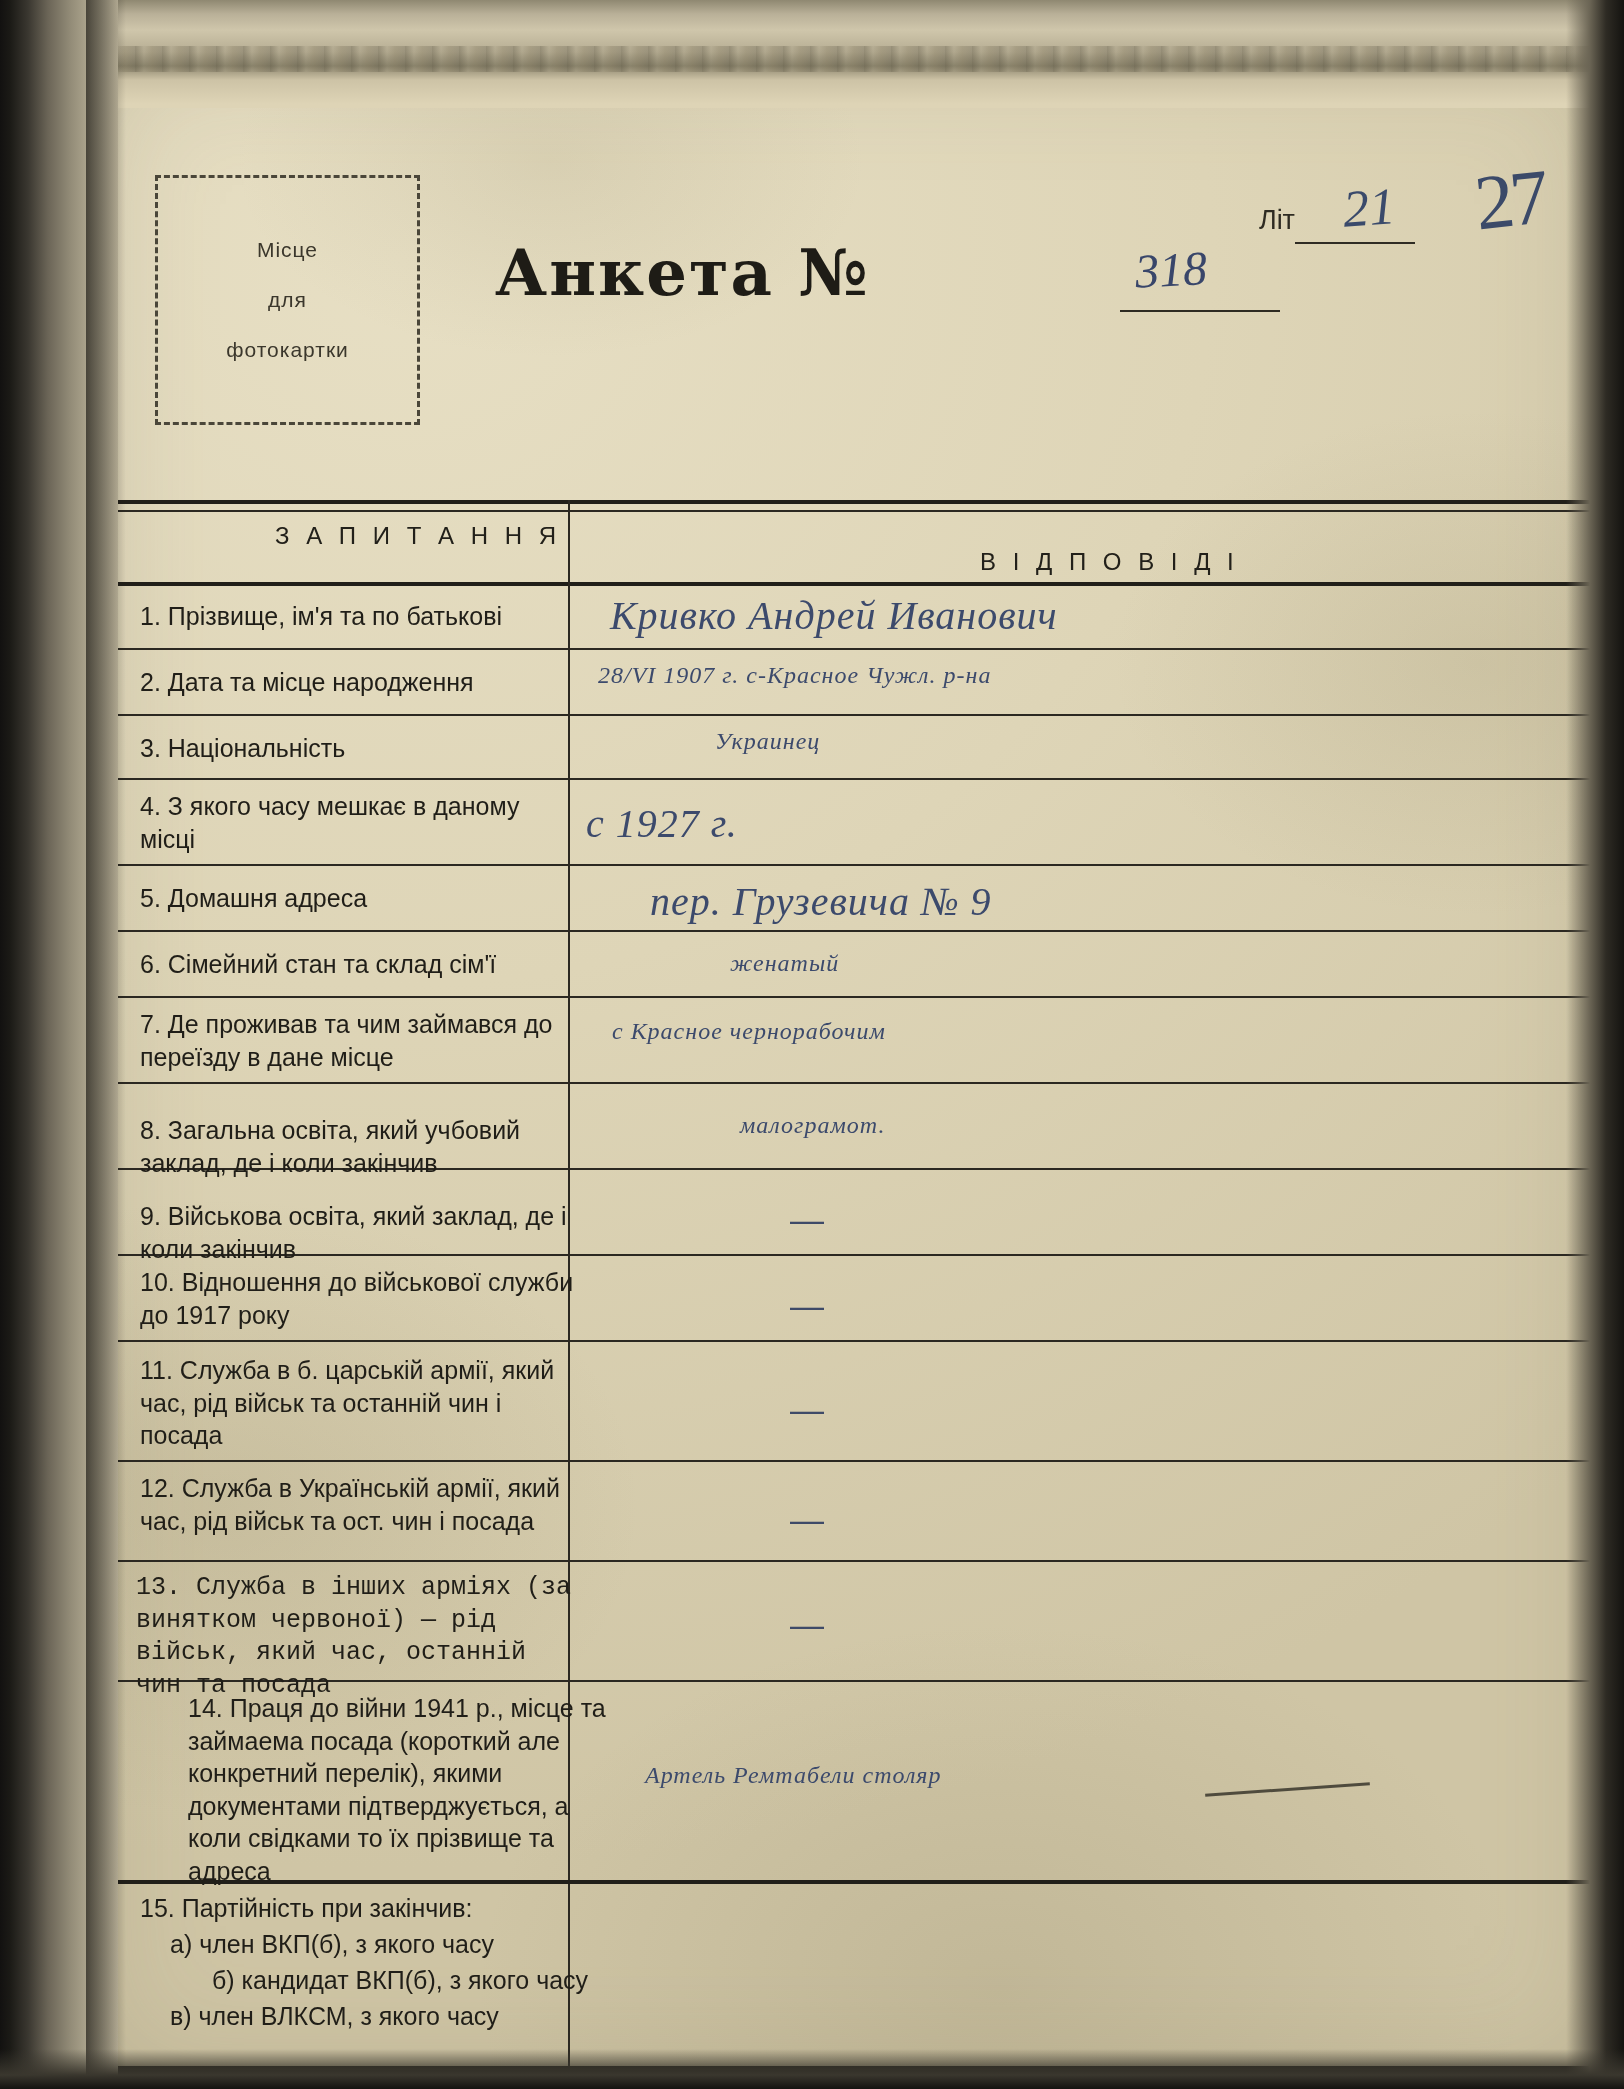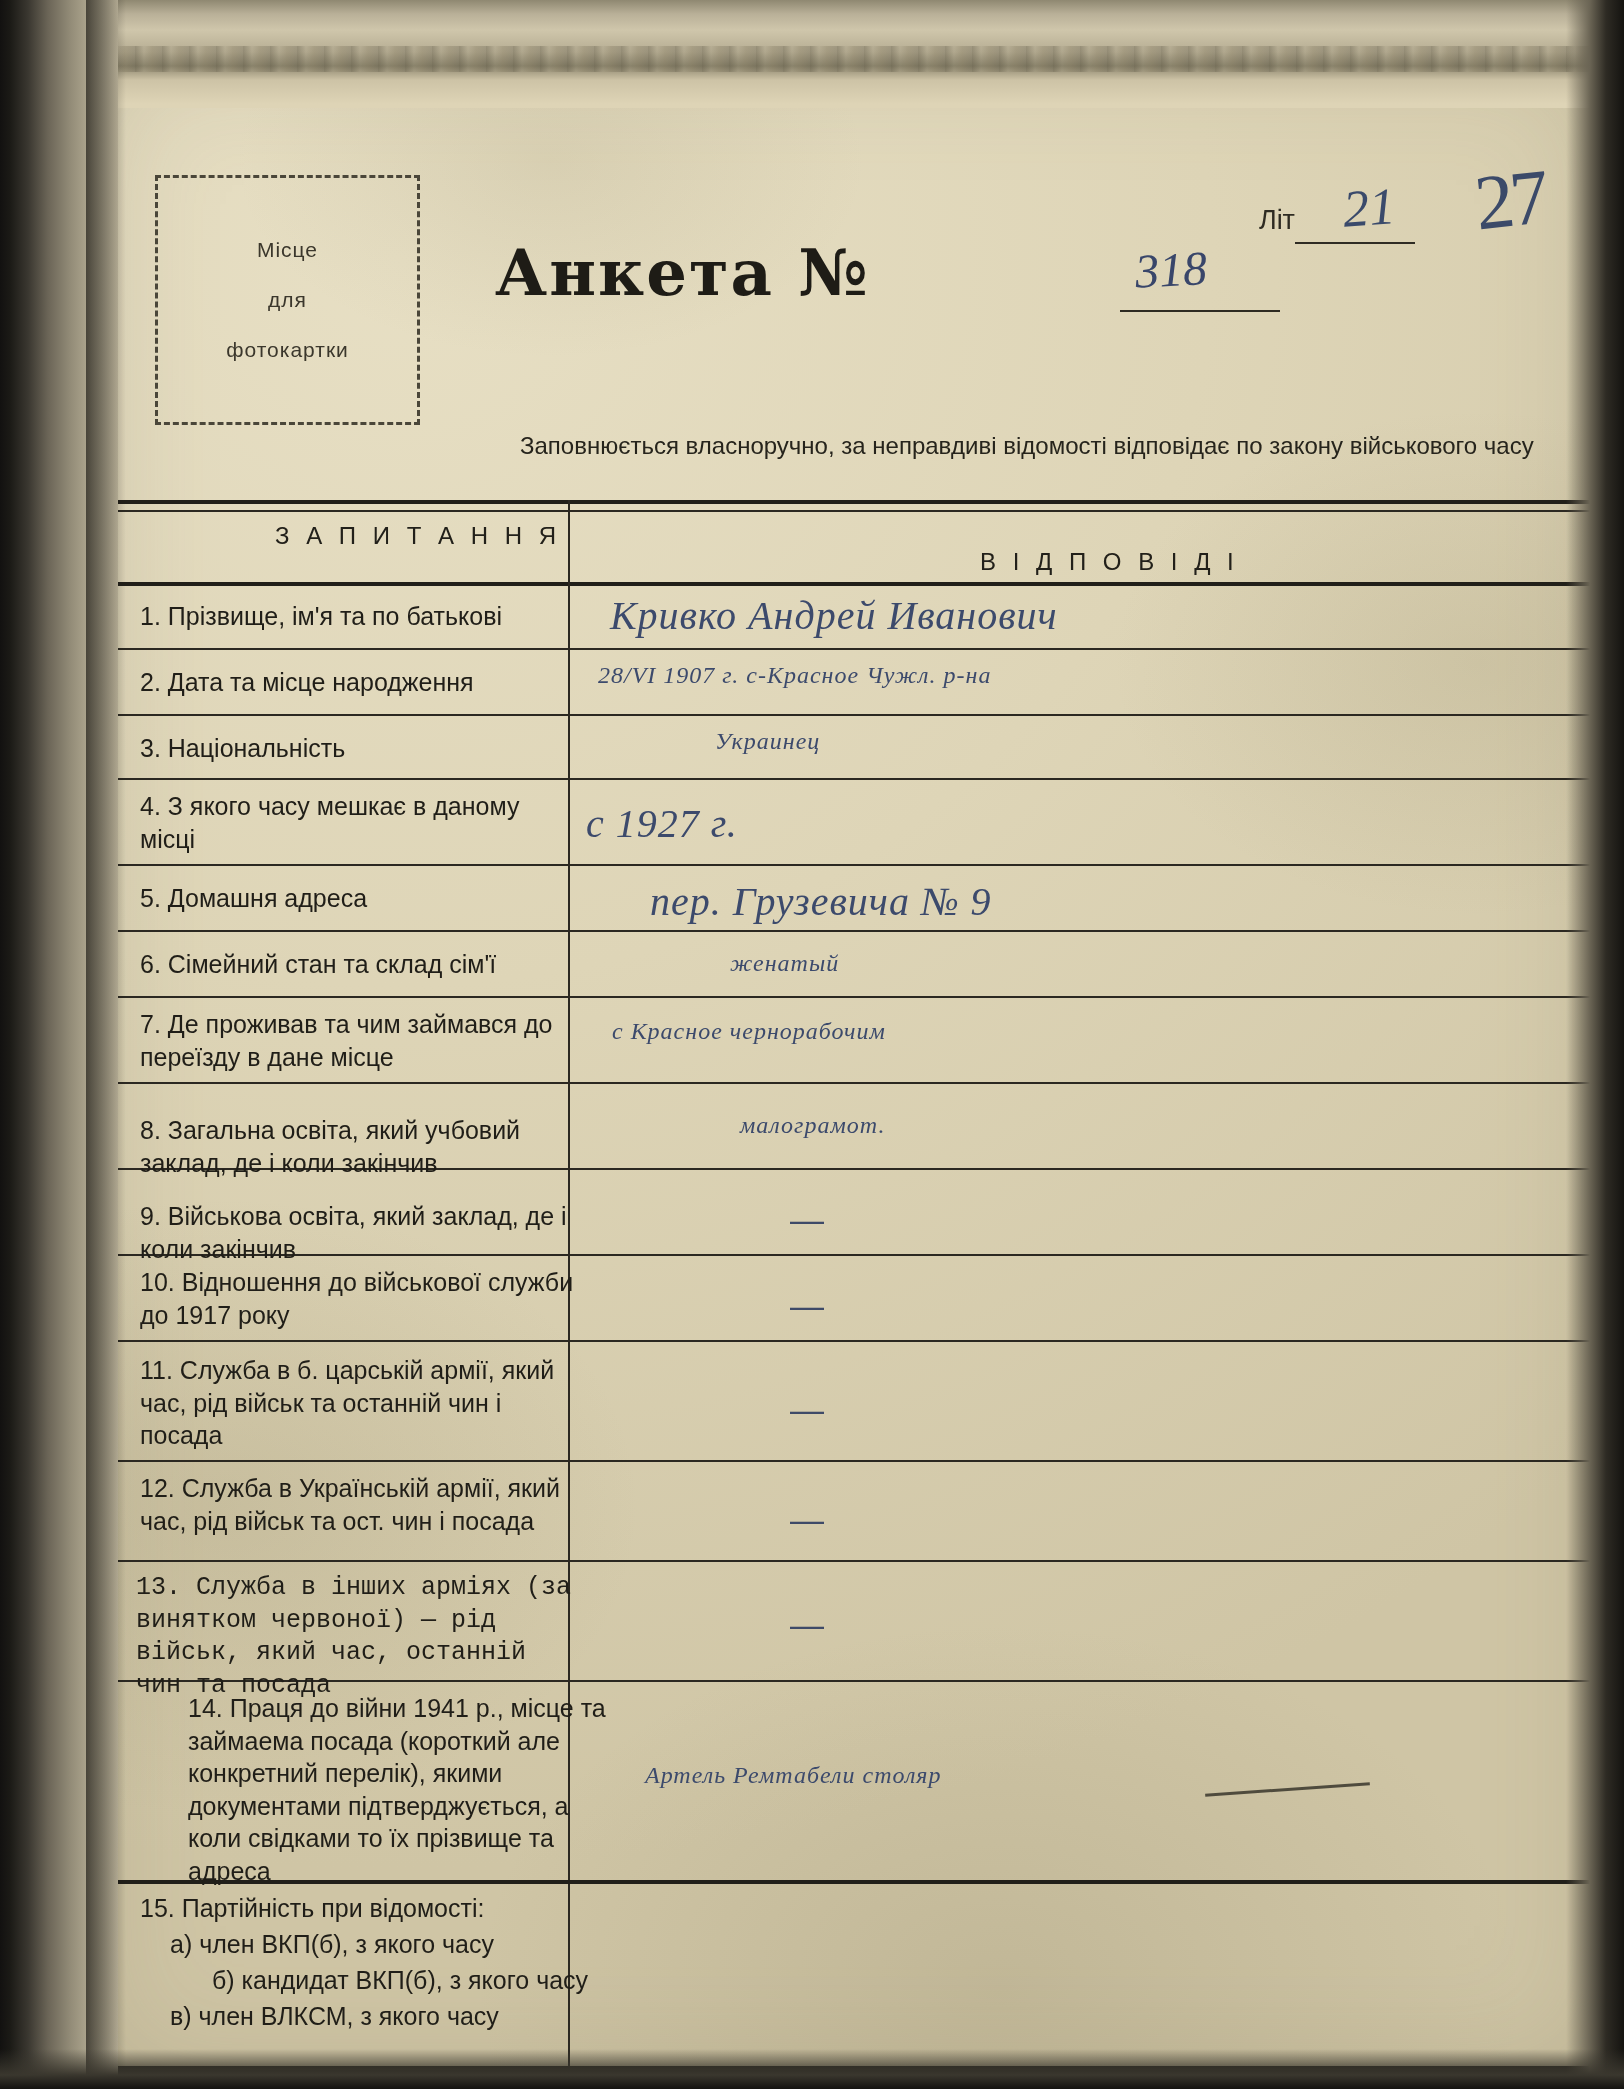--- a/index.html
+++ b/index.html
@@ -302,21 +302,20 @@
       <div class="lit-value">21</div>
       <div class="lit-underline"></div>
       <div class="folio">27</div>
 
       <div class="title">
         <span>Анкета №</span>
       </div>
       <div class="form-number">318</div>
       <div class="form-number-rule"></div>
 
-      <div class="subtitle">Заповнюється власноручно, за неправдиві відомості відповідає по закону військового часу</div>
 
       <div class="table">
 
         <div class="rule-thick" style="top:0px;"></div>
         <div class="rule-thin" style="top:10px;"></div>
         <div class="col-head" style="left:175px; top:22px;">З А П И Т А Н Н Я</div>
         <div class="col-head" style="left:880px; top:48px;">В І Д П О В І Д І</div>
         <div class="rule-thick" style="top:82px;"></div>
 
         <div class="vline" style="left:468px; top:0px; height:1160px;"></div>
@@ -418,21 +417,21 @@
 
         <div class="q" style="left:40px; top:1192px; width:440px;margin-left:48px;">
           <span class="n">14.</span>
           <span>Праця до війни 1941 р., місце та займаема посада (короткий але конкретний перелік), якими документами підтверджується, а коли свідками то їх прізвище та адреса</span>
         </div>
         <div class="ans sm" style="left:545px; top:1262px;">Артель Ремтабели  столяр</div>
         <div class="strike" style="left:1105px; top:1288px; width:165px;"></div>
 
         <div class="q" style="left:40px; top:1392px; width:440px;">
           <span class="n">15.</span>
-          <span>Партійність при відомості:</span>
+          <span>Партійність при закінчив:</span>
         </div>
         <div class="q" style="left:70px; top:1428px; width:440px;">а) член ВКП(б), з якого часу</div>
         <div class="q" style="left:70px; top:1464px; width:460px;text-align:center;">б) кандидат ВКП(б), з якого часу</div>
         <div class="q" style="left:70px; top:1500px; width:440px;">в) член ВЛКСМ, з якого часу</div>
         <div class="ans" style="left:700px; top:1470px;"></div>
 
       </div>
     </div>
   </div>
 

